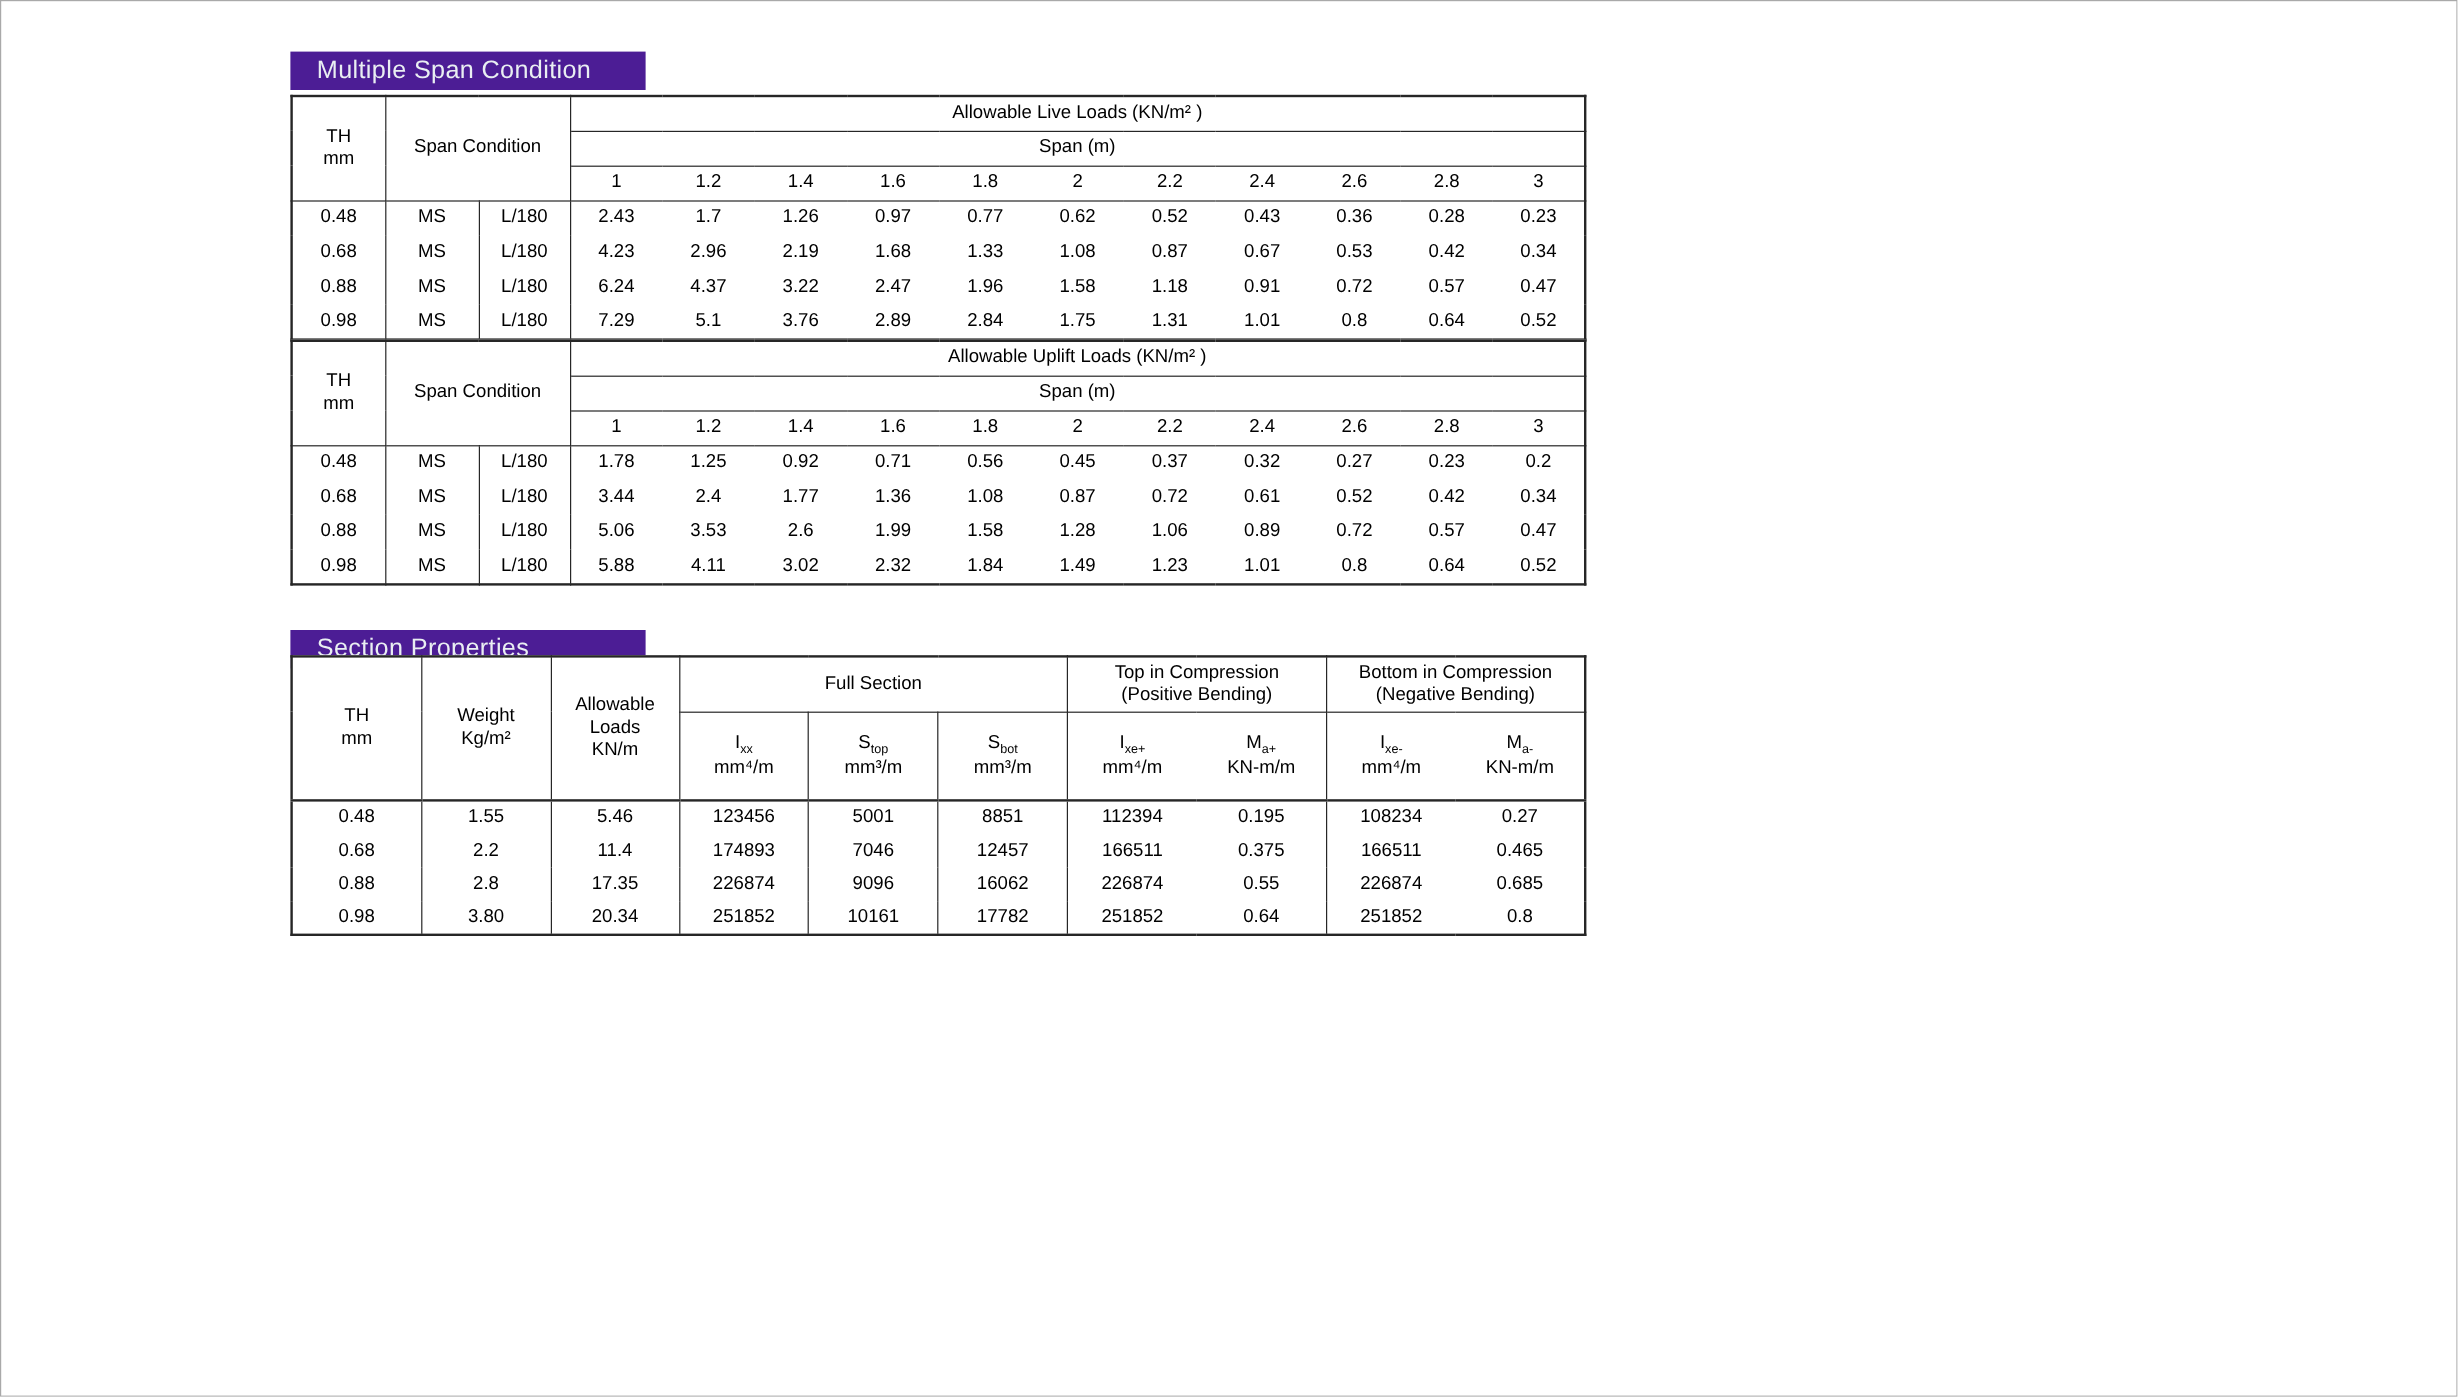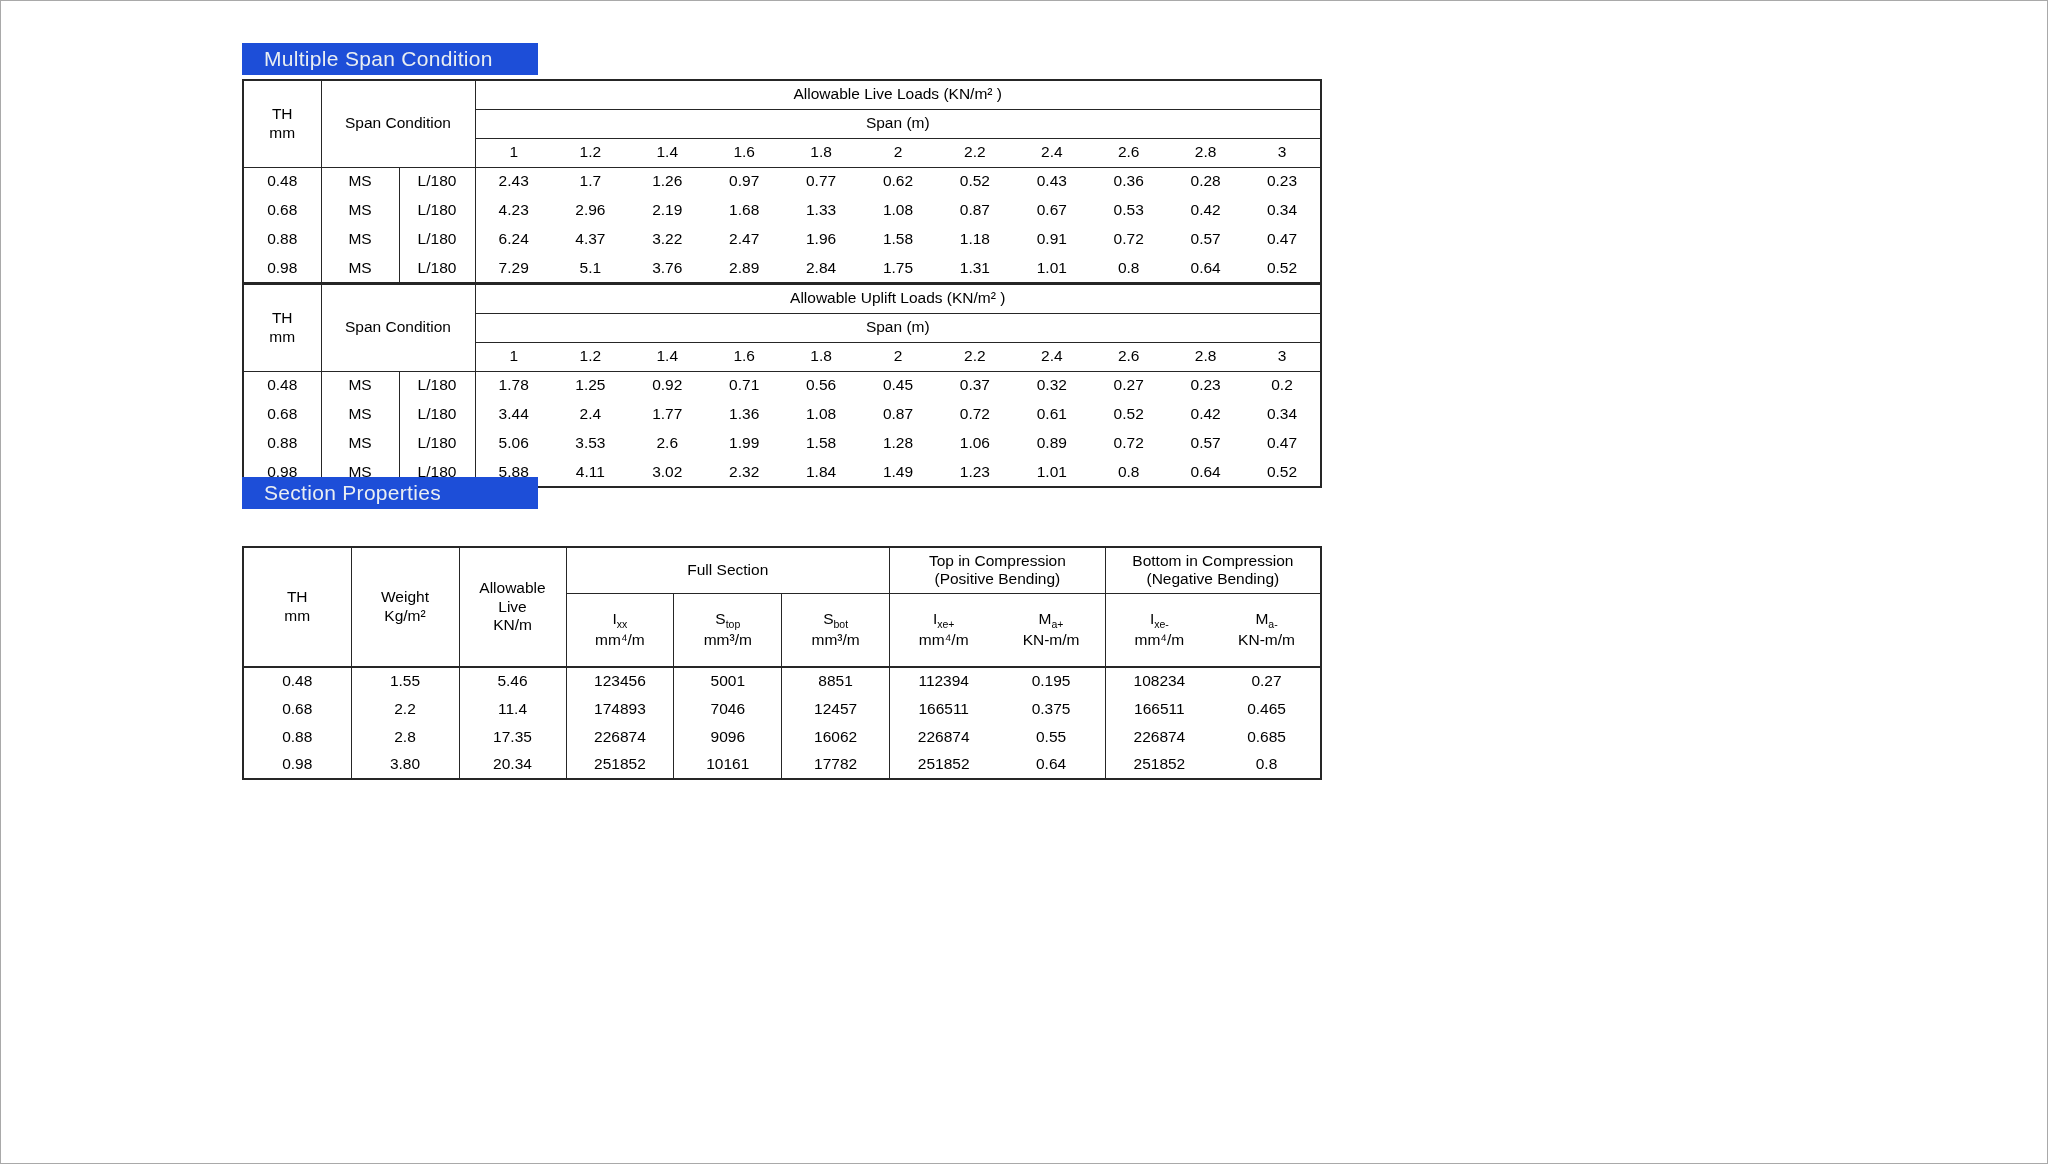--- a/index.html
+++ b/index.html
@@ -22,32 +22,32 @@
     inset: 0;
     border: 1px solid #a9a9a9;
     box-sizing: border-box;
     pointer-events: none;
   }
   .banner {
     position: absolute;
     left: 242px;
     width: 296px;
     height: 32px;
-    background: #1d4ed8;
+    background: #4c1d95;
     color: #e9eef2;
     font-size: 21px;
     letter-spacing: 0.3px;
     display: flex;
     align-items: center;
     padding-left: 22px;
     box-sizing: border-box;
     white-space: nowrap;
   }
   #banner-multi   { top: 43px; }
-  #banner-section { top: 477px; }
+  #banner-section { top: 525px; }
 
   table.sheet {
     position: absolute;
     left: 242px;
     width: 1080px;
     border-collapse: collapse;
     table-layout: fixed;
     background: #ffffff;
     border: 2px solid #262626;
   }
@@ -332,21 +332,21 @@
         <td class="hdr br bb2" rowspan="2">
           <span>TH</span><br>
           <span>mm</span>
         </td>
         <td class="hdr br bb2" rowspan="2">
           <span>Weight</span><br>
           <span>Kg/m²</span>
         </td>
         <td class="hdr br bb2" rowspan="2">
           <span>Allowable</span><br>
-          <span>Live</span><br>
+          <span>Loads</span><br>
           <span>KN/m</span>
         </td>
         <td class="hdr br bb" colspan="3">Full Section</td>
         <td class="hdr br bb" colspan="2">
           <span>Top in Compression</span><br>
           <span>(Positive Bending)</span>
         </td>
         <td class="hdr bb" colspan="2">
           <span>Bottom in Compression</span><br>
           <span>(Negative Bending)</span>

